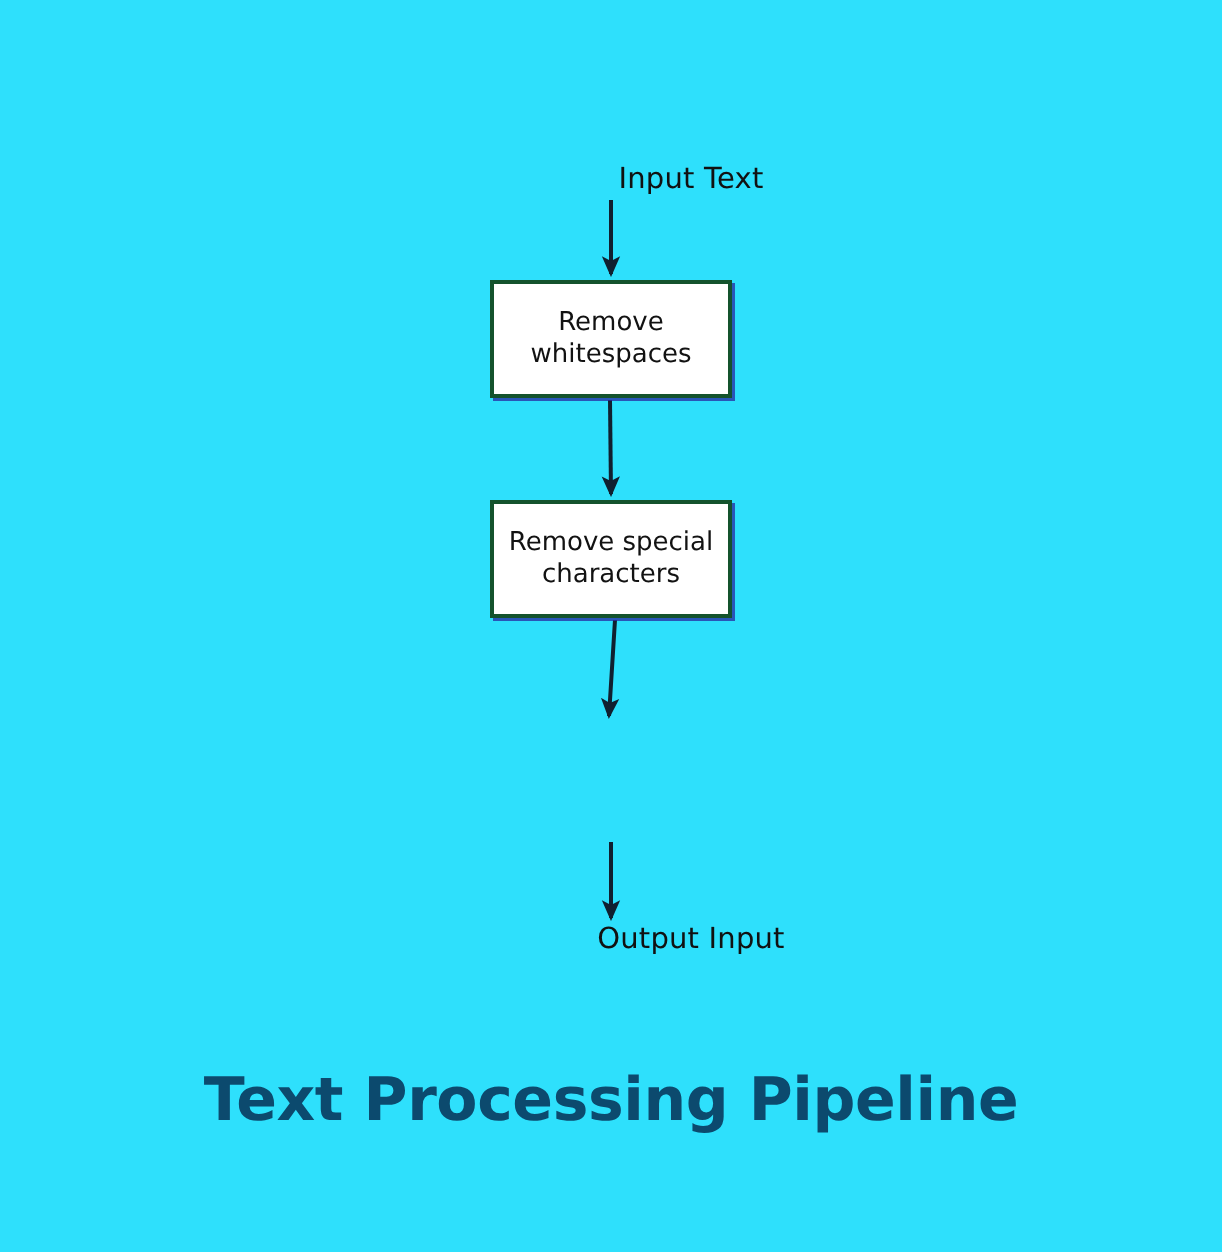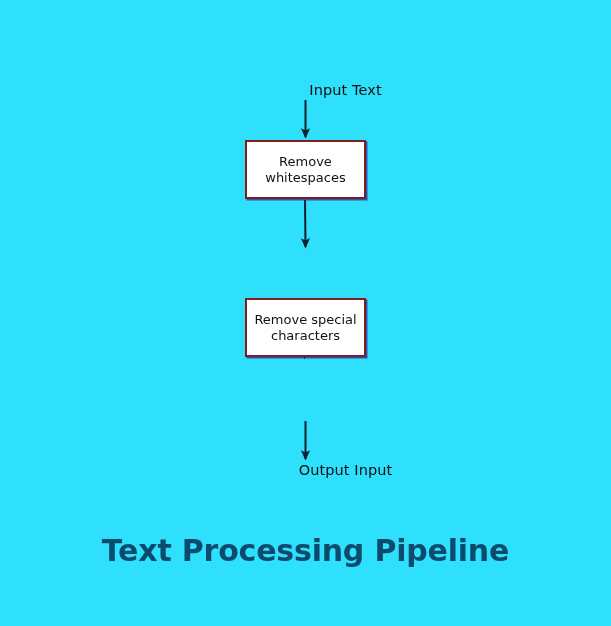--- a/index.html
+++ b/index.html
@@ -34,37 +34,37 @@
   #label-input  { top: 82px; }
   #label-output { top: 462px; }
 
   .node-box {
     position: absolute;
     left: 245px;
     width: 121px;
     height: 59px;
     box-sizing: border-box;
     background: #ffffff;
-    border: 2px solid #7f1d1d;
+    border: 2px solid #14532d;
     box-shadow: 1.5px 1.5px 0 rgba(40,40,160,0.75);
     display: flex;
     align-items: center;
     justify-content: center;
   }
   .node-text {
     font-family: "DejaVu Sans", sans-serif;
     font-size: 13px;
     line-height: 16px;
     color: #121212;
     text-align: center;
     padding: 0 4px;
     white-space: pre-line;
   }
   #node-0 { top: 140px; }
-  #node-1 { top: 250px; margin-top: 48px; }
+  #node-1 { top: 250px; }
   #node-2 { top: 361px; }
 
   #arrow-layer {
     position: absolute;
     left: 0;
     top: 0;
     width: 611px;
     height: 626px;
     pointer-events: none;
   }

